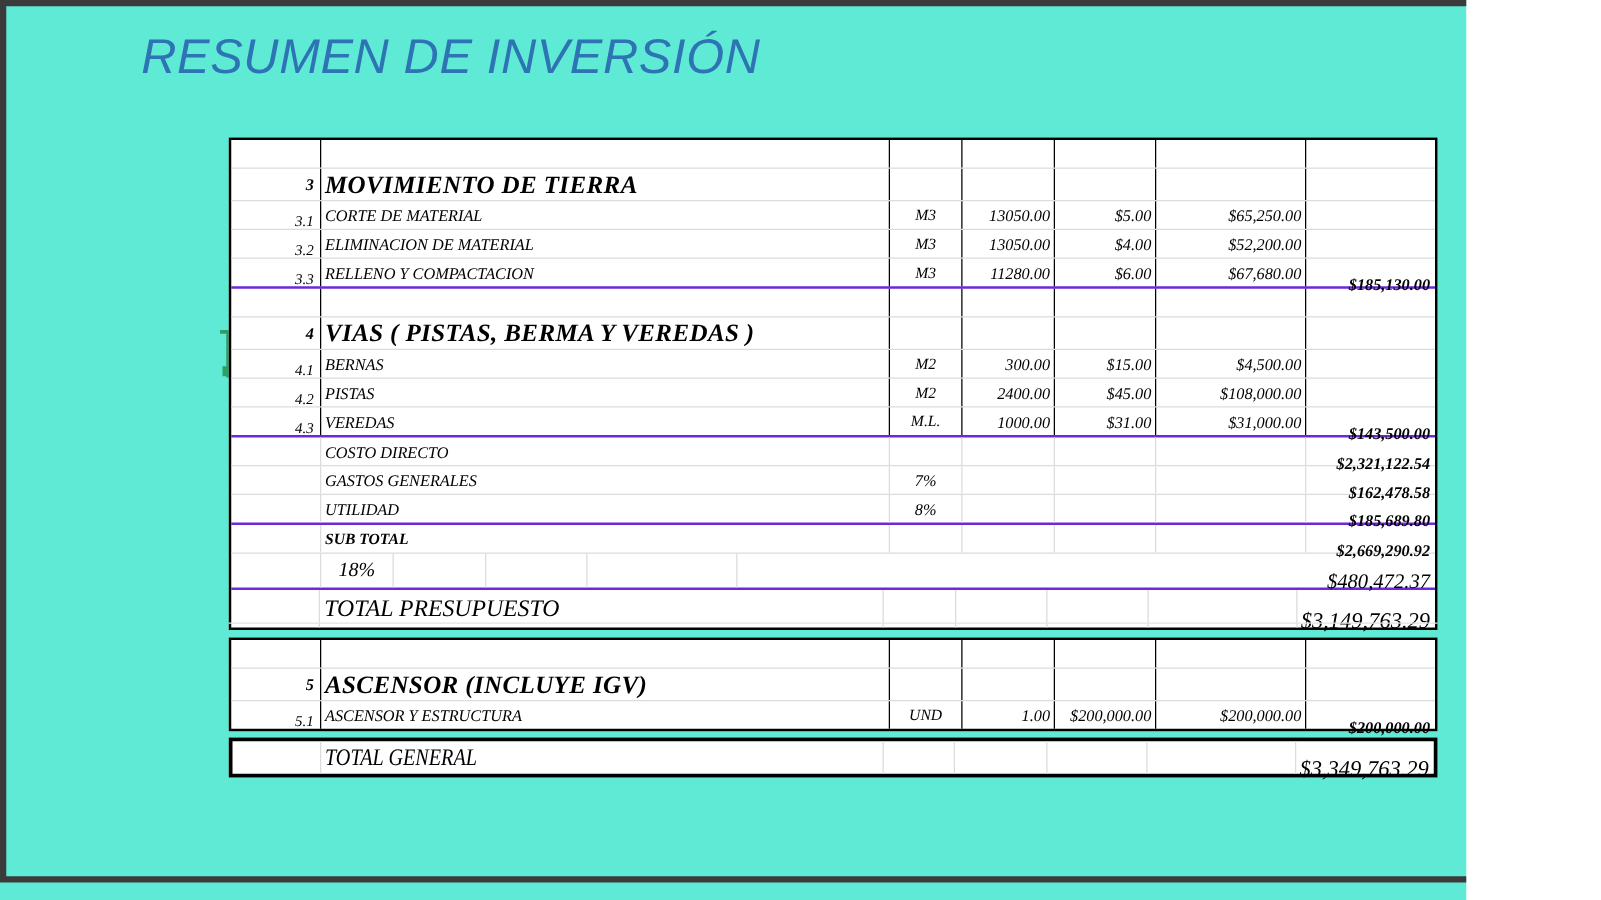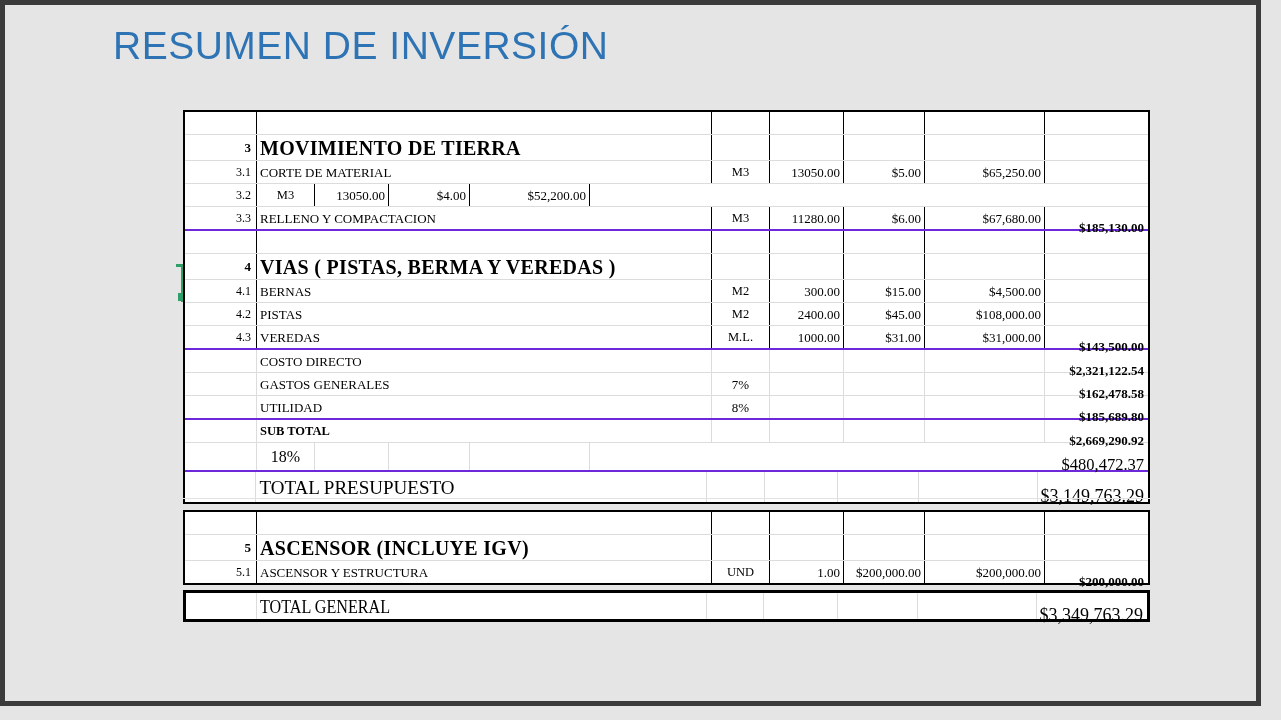--- a/index.html
+++ b/index.html
@@ -1,17 +1,17 @@
 <!DOCTYPE html>
 <html><head>
 <meta charset="utf-8">
 <style>
   html,body{margin:0;padding:0;background:#fff;}
-  .canvas{position:relative;width:1281px;height:720px;background:#e5e5e5;overflow:hidden;
-          font-family:"Liberation Serif",serif;color:#000;}
+  .canvas{position:relative;width:1173px;height:720px;background:#5eead4;overflow:hidden;
+          font-family:"Liberation Serif",serif;color:#000;font-style:italic;}
   .frame{position:absolute;left:0;top:0;width:1261px;height:706px;
          border:5px solid #3b3b3b;box-sizing:border-box;pointer-events:none;}
   .title{position:absolute;left:113px;top:24px;margin:0;
          font-family:"Liberation Sans",sans-serif;font-weight:400;
          font-size:39px;letter-spacing:0.5px;white-space:nowrap;}
   
   .tbl{position:absolute;left:183px;width:967px;border:2px solid #000;
        background:#fff;box-sizing:border-box;}
   .tbl-grand{border-width:3px;}
   .row{display:flex;border-bottom:1px solid #dcdcdc;}
@@ -32,21 +32,21 @@
   .row-section{height:25px;}
   .row-item{height:22px;}
   .row-summary{height:22px;}
   .row-subtotal{height:22px;}
   .row-igv{height:27px;}
   .row-grand{height:30px;}
   .tbl-grand .row-grand{height:26px;}
   
   .row-section .c0 span{font-weight:bold;font-size:13px;}
   .row-section .c1 span{font-weight:bold;font-size:20px;letter-spacing:0.3px;}
-  .row-item .c0{font-size:12px;}
+  .row-item .c0{font-size:12px;align-items:flex-end;}
   .row-item .c2{font-size:12.5px;}
   .row-item .c6 span,.row-summary .c6 span,.row-subtotal .c6 span{font-weight:bold;}
   .row-subtotal .c1 span{font-weight:bold;font-size:12.5px;}
   .row-igv .c1 span{font-size:17px;}
   .row-igv .c2 span{font-size:16px;}
   .row-igv .c6 span{font-size:16.5px;}
   .row-grand .c1 span{font-size:19px;}
   .row-grand .c6 span{font-size:18px;}
   .tbl-grand .row-grand .c1 span{transform:scaleX(0.85);transform-origin:left center;display:inline-block;}
   
@@ -114,20 +114,23 @@
         </div>
         <div class="cell c5">
           <span>$65,250.00</span>
         </div>
         <div class="cell c6"></div>
       </div>
       <div class="row row-item">
         <div class="cell c0">
           <span>3.2</span>
         </div>
+        <div class="cell c1">
+          <span>ELIMINACION DE MATERIAL</span>
+        </div>
         <div class="cell c2">
           <span>M3</span>
         </div>
         <div class="cell c3">
           <span>13050.00</span>
         </div>
         <div class="cell c4">
           <span>$4.00</span>
         </div>
         <div class="cell c5">

